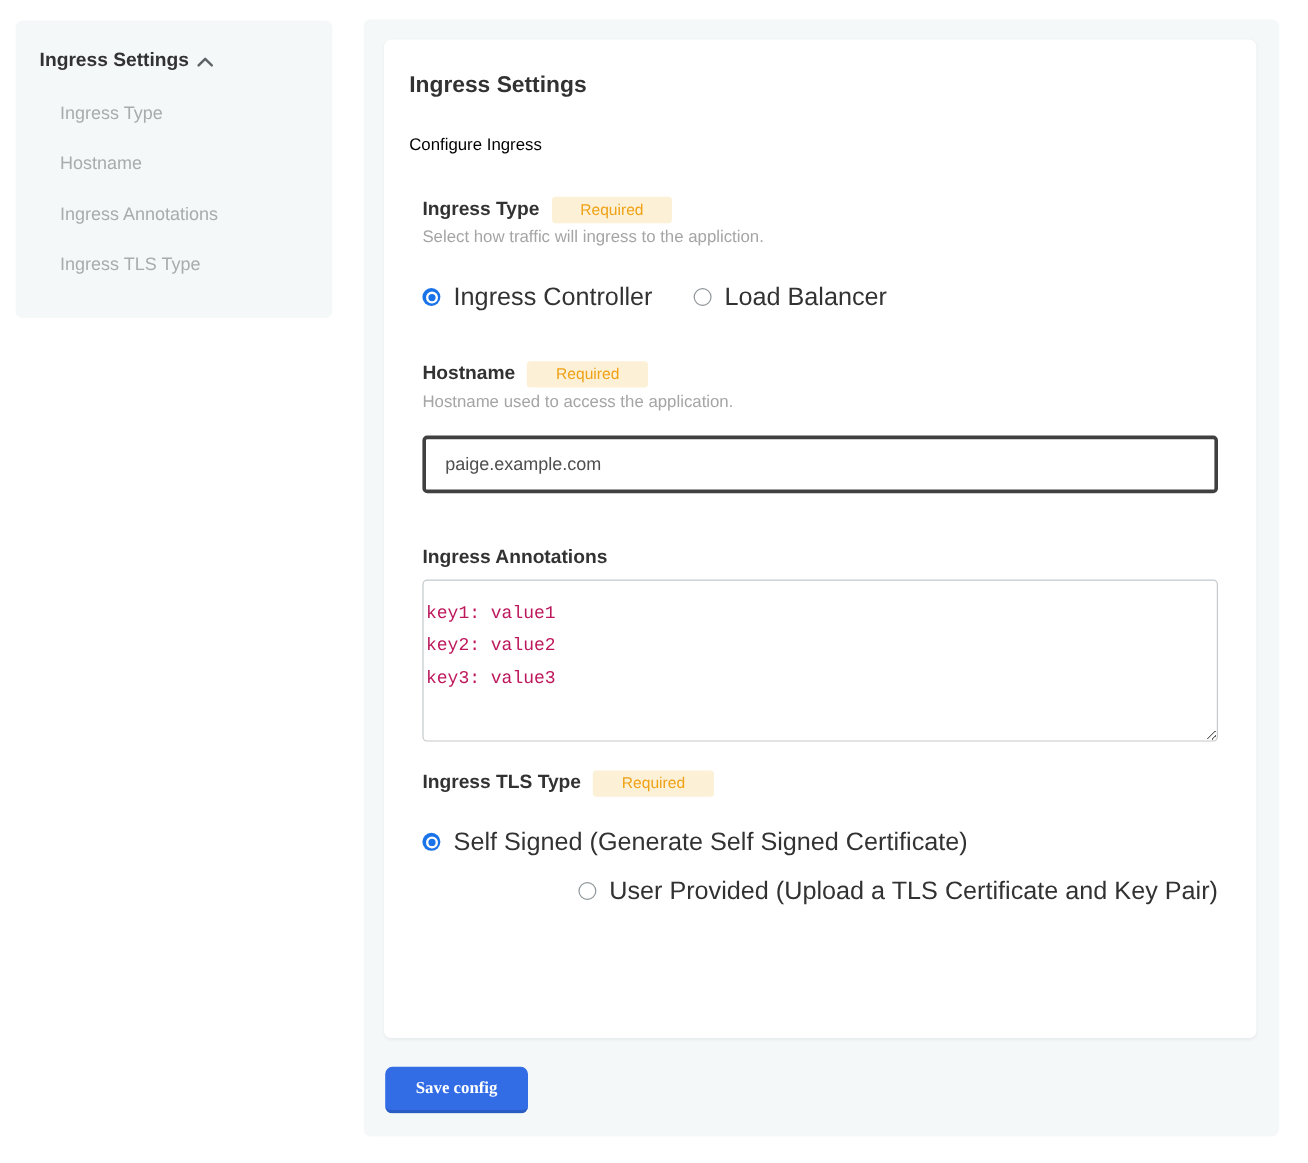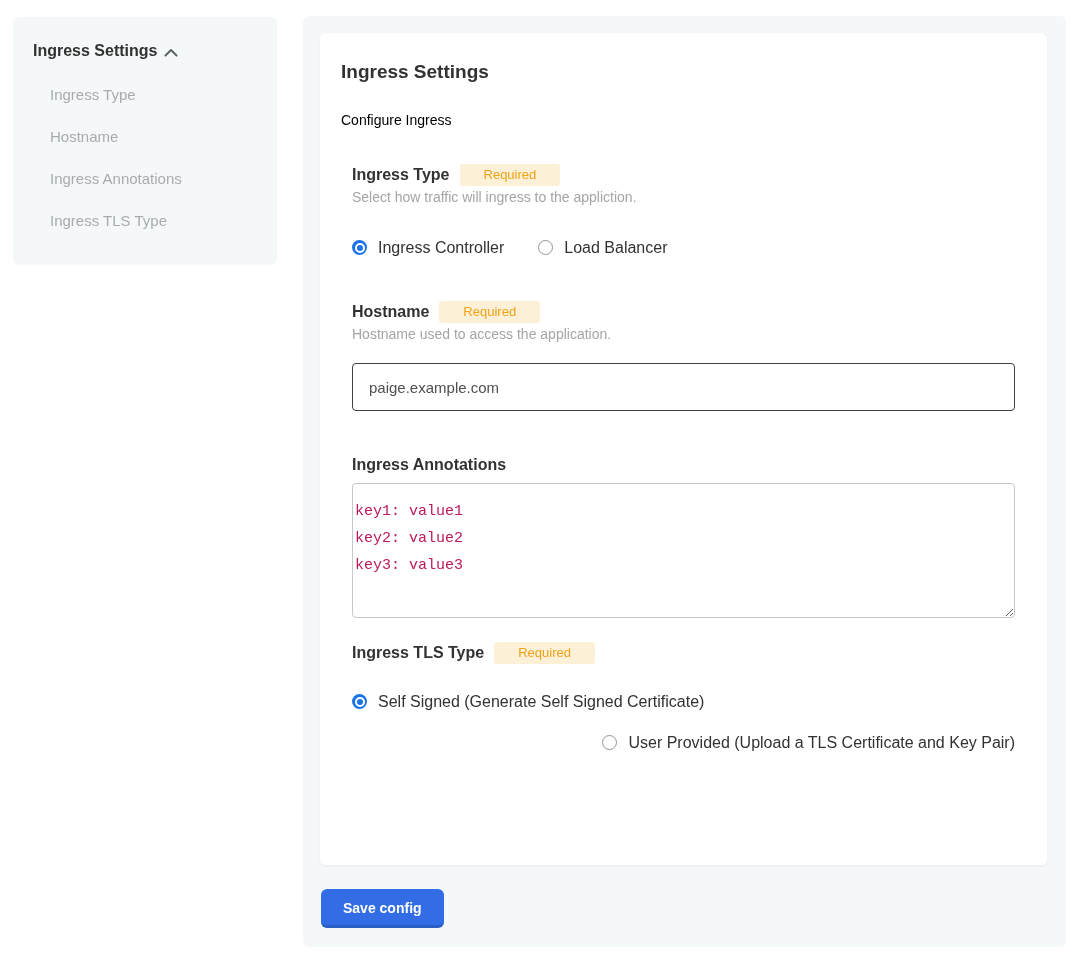--- a/index.html
+++ b/index.html
@@ -109,21 +109,21 @@
   .field-hostname { margin-top: 44px; }
   .field-annotations { margin-top: 44px; }
   .field-tls { margin-top: 24px; }
 
   .radio-option {
     display: flex;
     align-items: center;
     gap: 11px;
     cursor: pointer;
   }
-  .radio-label { font-size: 16px; color: #323232; line-height: 19px; }
+  .radio-label { font-size: 21px; color: #323232; line-height: 19px; }
   .radio {
     width: 15px; height: 15px;
     border-radius: 50%;
     border: 1px solid #8f9699;
     background: #ffffff;
     flex: none;
   }
   .radio.checked {
     border: none;
     background: #1a73e8;
@@ -133,21 +133,21 @@
     content: "";
     position: absolute;
     inset: 2.5px;
     border-radius: 50%;
     border: 2.5px solid #ffffff;
   }
 
   .text-input {
     margin-top: 20px;
     width: 663px; height: 48px;
-    border: 1px solid #404040;
+    border: 3px solid #404040;
     border-radius: 4px;
     padding: 0 16px;
     font-family: "Liberation Sans", sans-serif;
     font-size: 15px;
     color: #4f4f4f;
     background: #ffffff;
     outline: none;
   }
   .default-line {
     margin-top: 13px;
@@ -176,21 +176,21 @@
   }
 
   .tls-option-1 { margin-top: 28px; }
   .tls-option-2 { margin-top: 22px; justify-content: flex-end; }
 
   .save-button {
     margin: 24px 0 0 1px;
     display: inline-block;
     background: #326de6;
     color: #ffffff;
-    font-family: Liberation Sans, sans-serif;
+    font-family: Liberation Serif, serif;
     font-size: 14px;
     font-weight: bold;
     border: none;
     border-bottom: 3px solid #2a5ec4;
     border-radius: 6px;
     padding: 11px 22px 10px 22px;
     min-width: 119px;
     height: 39px;
     cursor: pointer;
   }

